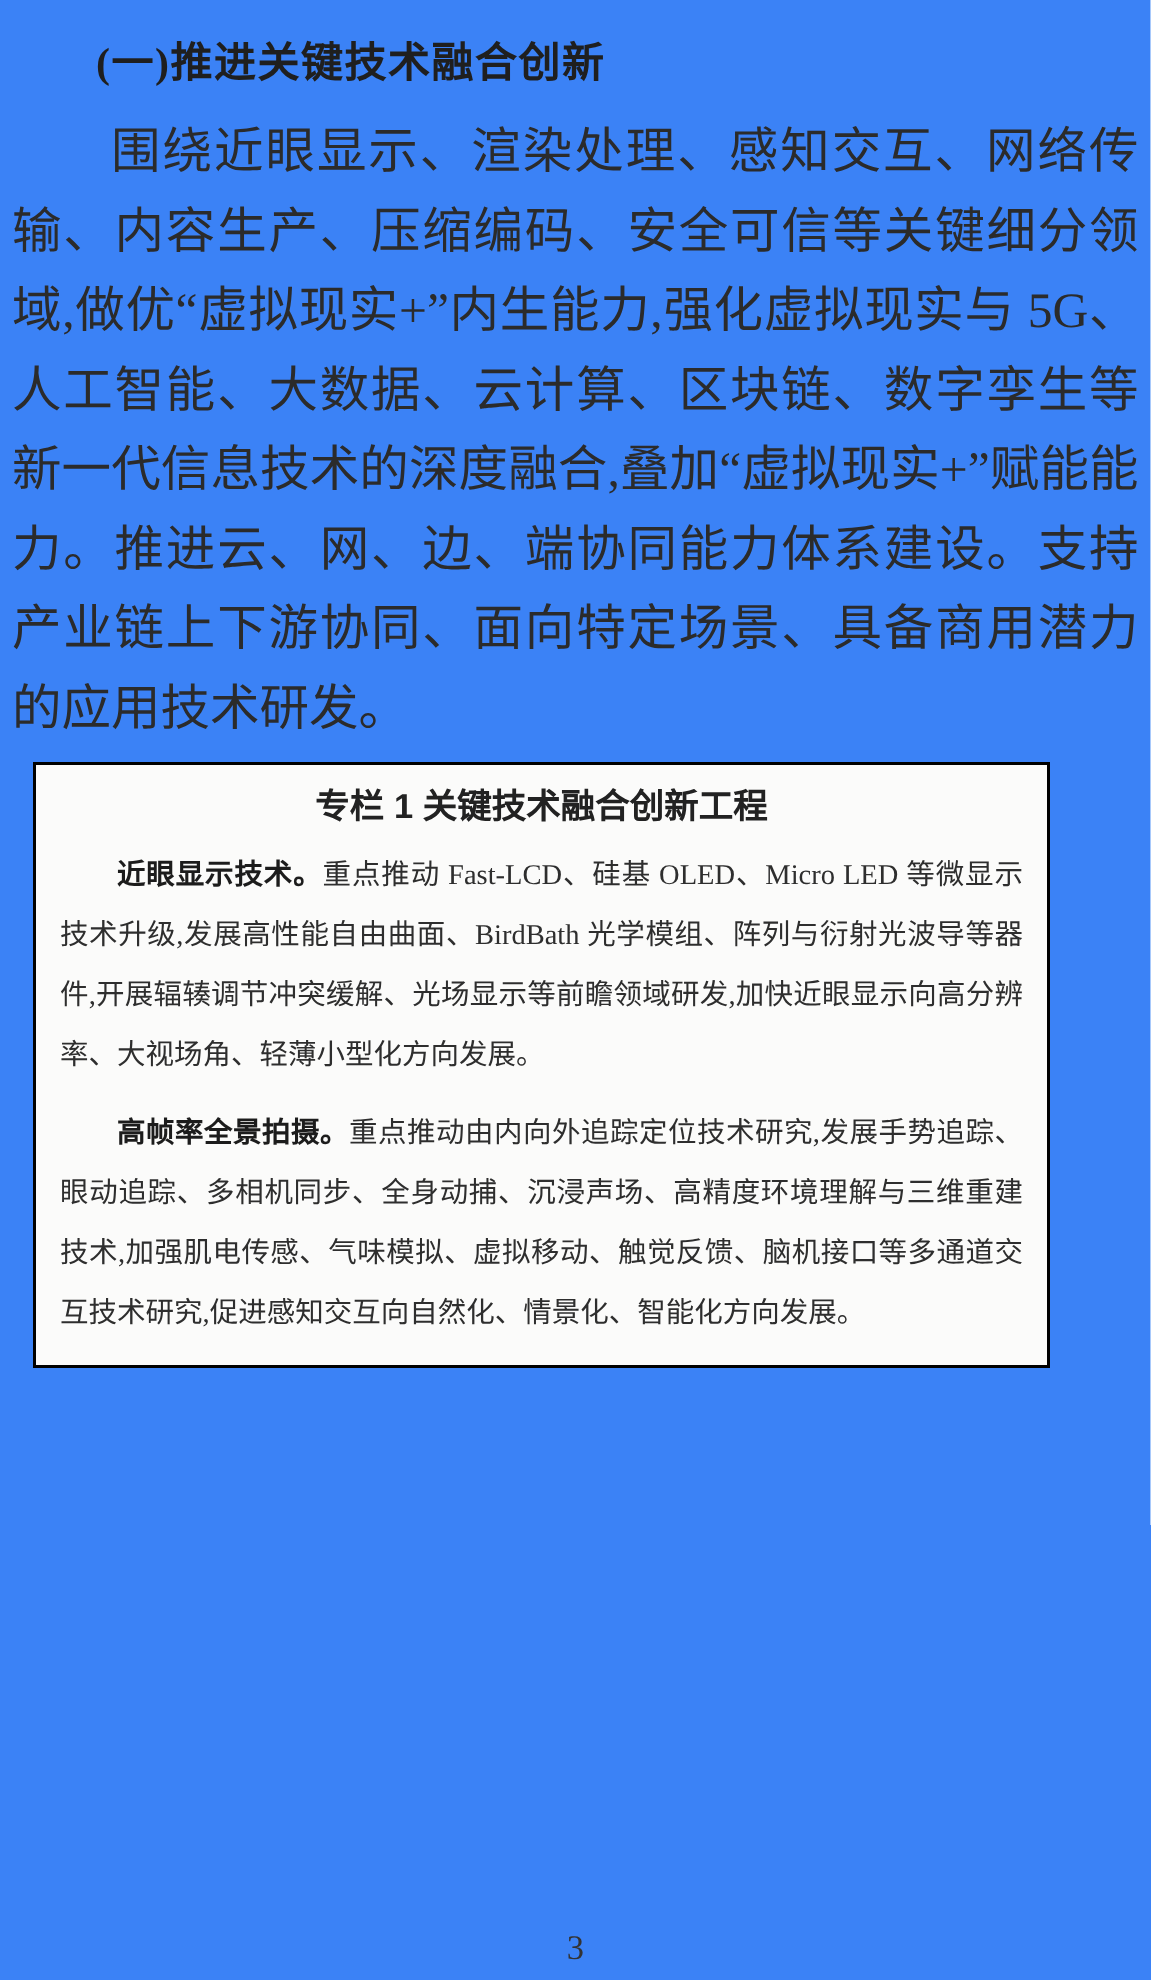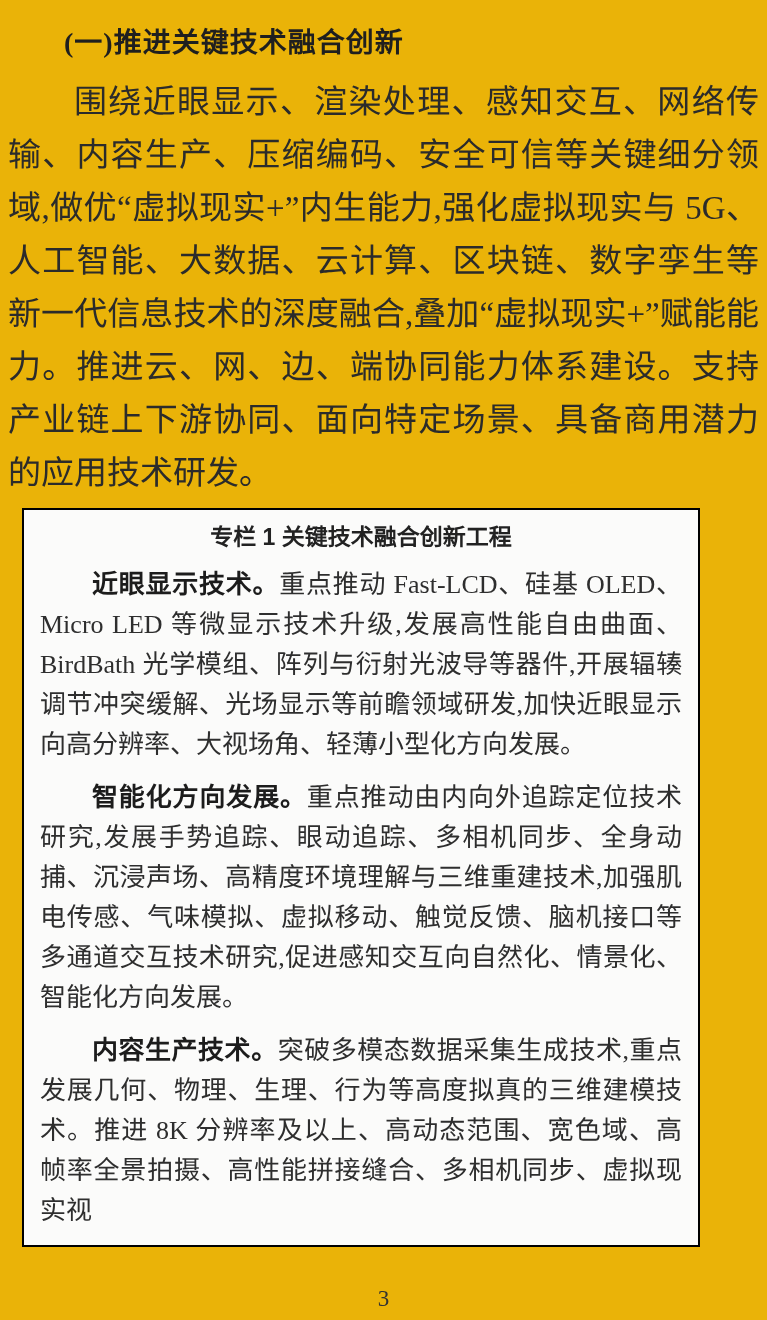--- a/index.html
+++ b/index.html
@@ -1,21 +1,21 @@
 <!DOCTYPE html>
 <html lang="zh-CN"><head>
 <meta charset="utf-8">
 <style>
   html, body { margin: 0; padding: 0; background: #ffffff; }
   .page {
     position: relative;
     width: 767px;
     height: 1320px;
     box-sizing: border-box;
-    background: #eab308;
+    background: #3b82f6;
     font-family: "Liberation Serif", "DejaVu Serif", serif;
     color: #2b2b2b;
     overflow: hidden;
   }
   .heading {
     margin: 0;
     padding: 22px 10px 0 8px;
     text-indent: 2em;
     font-size: 28px;
     line-height: 42px;
@@ -44,21 +44,21 @@
     text-align: center;
     font-family: "Liberation Sans", "DejaVu Sans", sans-serif;
     font-weight: 700;
     font-size: 23px;
     line-height: 30px;
     color: #222222;
     margin: 0 0 8px 0;
   }
   .panel-para {
     margin: 12px 0 0 0;
-    font-size: 26px;
+    font-size: 19px;
     line-height: 40px;
     text-align: justify;
     text-justify: inter-ideograph;
     text-indent: 2em;
     color: #2e2e2e;
   }
   .panel-para .lead {
     font-family: "Liberation Sans", "DejaVu Sans", sans-serif;
     font-weight: 700;
     color: #1c1c1c;
@@ -81,21 +81,20 @@
   <h2 class="heading">(一)推进关键技术融合创新</h2>
 
   <p class="body-para">围绕近眼显示、渲染处理、感知交互、网络传输、内容生产、压缩编码、安全可信等关键细分领域,做优“虚拟现实+”内生能力,强化虚拟现实与 5G、人工智能、大数据、云计算、区块链、数字孪生等新一代信息技术的深度融合,叠加“虚拟现实+”赋能能力。推进云、网、边、端协同能力体系建设。支持产业链上下游协同、面向特定场景、具备商用潜力的应用技术研发。</p>
 
   <div class="panel">
     <div class="panel-title">专栏 1 关键技术融合创新工程</div>
 
     <p class="panel-para"><span class="lead">近眼显示技术。</span><span>重点推动 Fast-LCD、硅基 OLED、Micro LED 等微显示技术升级,发展高性能自由曲面、BirdBath 光学模组、阵列与衍射光波导等器件,开展辐辏调节冲突缓解、光场显示等前瞻领域研发,加快近眼显示向高分辨率、大视场角、轻薄小型化方向发展。</span></p>
 
 
-    <p class="panel-para"><span class="lead">智能化方向发展。</span><span>重点推动由内向外追踪定位技术研究,发展手势追踪、眼动追踪、多相机同步、全身动捕、沉浸声场、高精度环境理解与三维重建技术,加强肌电传感、气味模拟、虚拟移动、触觉反馈、脑机接口等多通道交互技术研究,促进感知交互向自然化、情景化、智能化方向发展。</span></p>
+    <p class="panel-para"><span class="lead">高帧率全景拍摄。</span><span>重点推动由内向外追踪定位技术研究,发展手势追踪、眼动追踪、多相机同步、全身动捕、沉浸声场、高精度环境理解与三维重建技术,加强肌电传感、气味模拟、虚拟移动、触觉反馈、脑机接口等多通道交互技术研究,促进感知交互向自然化、情景化、智能化方向发展。</span></p>
 
 
-    <p class="panel-para"><span class="lead">内容生产技术。</span><span>突破多模态数据采集生成技术,重点发展几何、物理、生理、行为等高度拟真的三维建模技术。推进 8K 分辨率及以上、高动态范围、宽色域、高帧率全景拍摄、高性能拼接缝合、多相机同步、虚拟现实视</span></p>
   </div>
 
   <div class="page-number">3</div>
 
 </div>
 
 </body></html>

